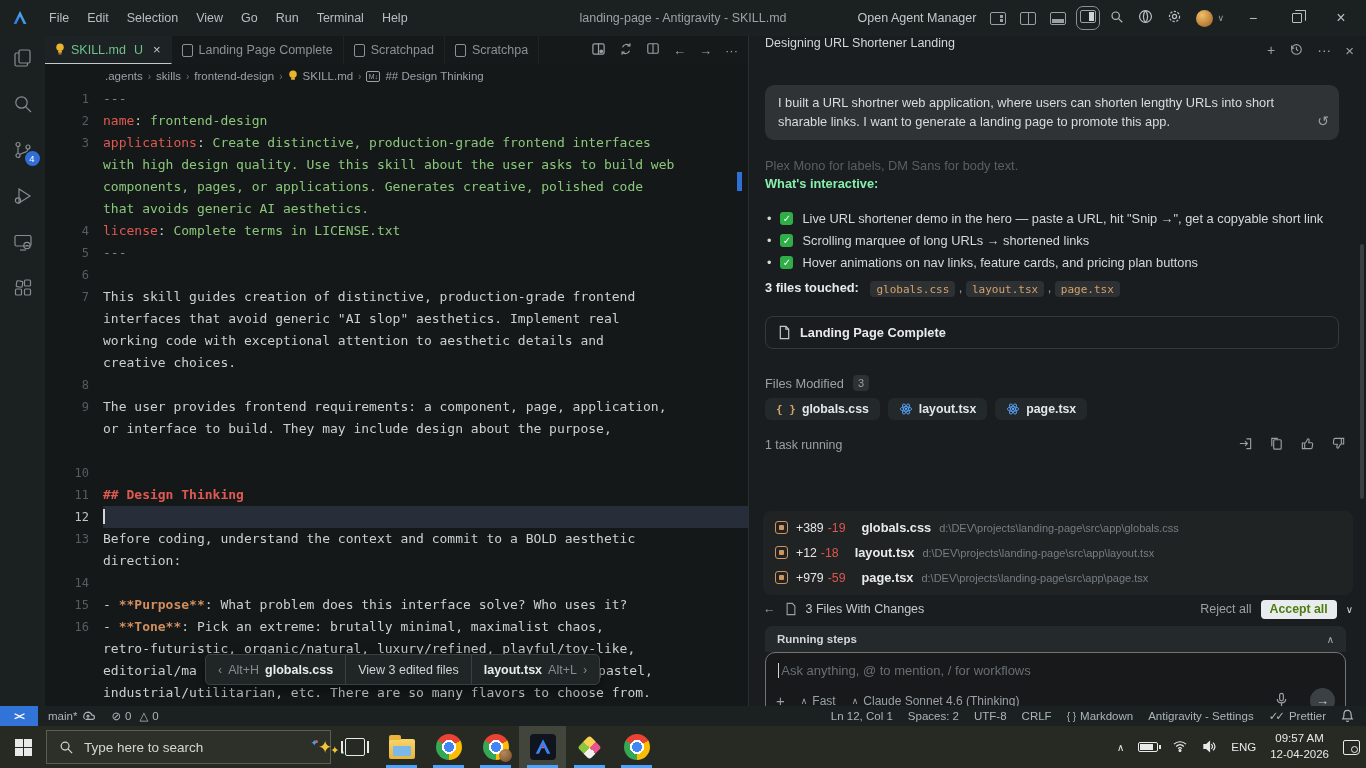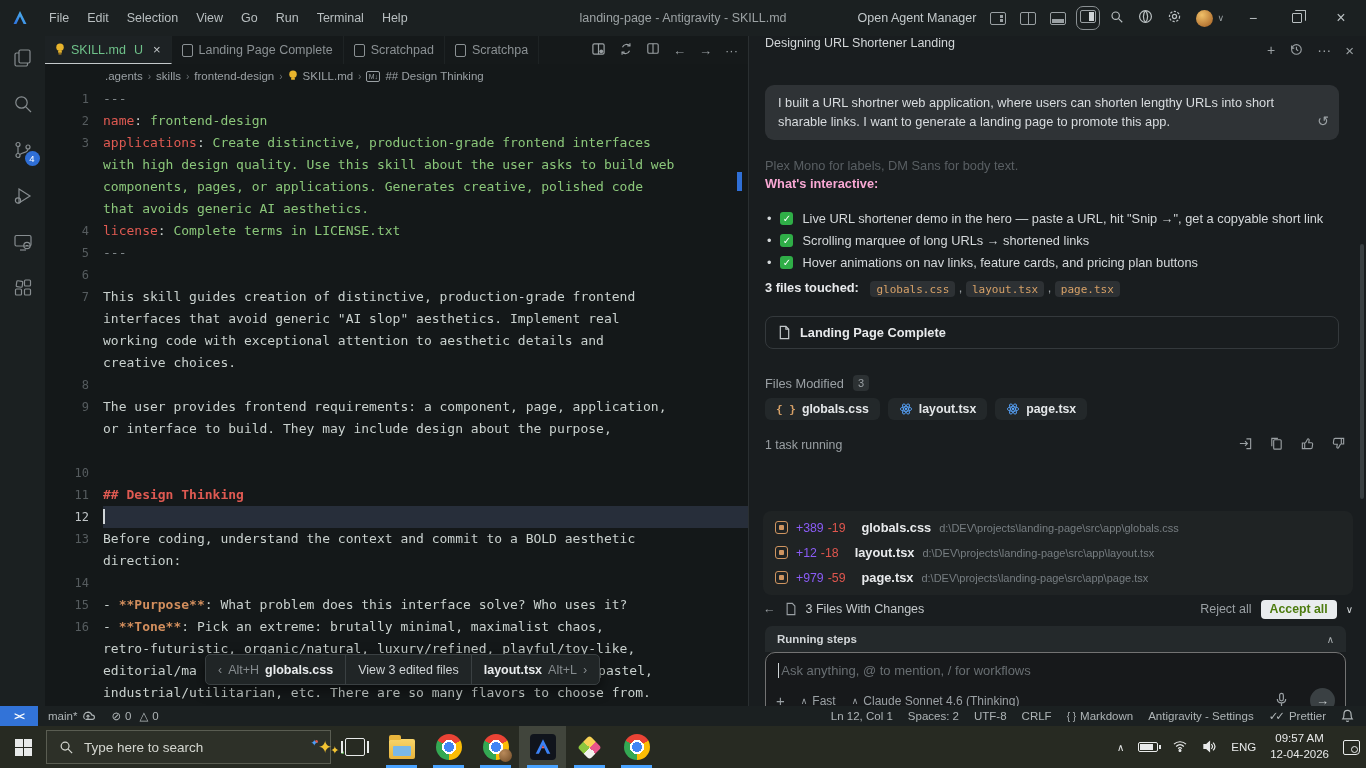--- a/index.html
+++ b/index.html
@@ -74,21 +74,21 @@
   
   #agent-panel{position:absolute;top:36px;left:748px;right:0;bottom:62px;background:#191d1f;border-left:1px solid #2a2f31;}
   #panel-header{position:absolute;top:0;left:0;right:0;height:28px;display:flex;
     padding:0 12px 0 16px;font-size:12.5px;color:#d2d6d8;}
   #panel-header .ph-icons{margin-left:auto;display:flex;align-items:center;gap:14px;color:#9aa0a3;font-size:14px;}
   #panel-body{position:absolute;top:28px;left:0;right:0;bottom:0;}
   #user-bubble{position:absolute;top:21px;left:16px;width:574px;background:#2f3336;border-radius:9px;
     padding:9px 34px 9px 13px;font-size:12.8px;line-height:1.45;color:#d8dcdf;}
   #bubble-undo{position:absolute;right:10px;bottom:9px;color:#9aa0a3;font-size:14px;}
   #faded-line{position:absolute;top:94px;left:16px;color:#595f63;font-size:12.8px;}
-  #interactive-heading{position:absolute;top:112px;left:16px;font-weight:bold;color:#f9a8d4;font-size:12.8px;}
+  #interactive-heading{position:absolute;top:112px;left:16px;font-weight:bold;color:#86efac;font-size:12.8px;}
   #bullets{position:absolute;top:143px;left:18px;right:14px;}
   .bullet{display:flex;align-items:center;gap:9px;height:22px;font-size:12.8px;color:#d4d8da;}
   .bullet .dot{color:#d4d8da;}
   .check{flex:0 0 13px;width:13px;height:13px;background:#2fae47;border-radius:3px;color:#fff;font-size:10px;
     display:flex;align-items:center;justify-content:center;}
   #files-touched{position:absolute;top:216px;left:16px;display:flex;align-items:center;gap:4px;font-size:12.8px;}
   #files-touched b{color:#e8eaec;}
   .code-chip{font-family:"DejaVu Sans Mono",monospace;font-size:11px;color:#d7a167;background:#2d3134;
     border-radius:4px;padding:1.5px 6px;}
   .chip-comma{color:#9aa0a3;}
@@ -101,21 +101,21 @@
     padding:3px 10px;font-weight:bold;font-size:12.3px;color:#e4e7e9;}
   .braces{color:#d7a167;font-family:"DejaVu Sans Mono",monospace;font-size:11px;font-weight:bold;}
   #task-row{position:absolute;top:372px;left:16px;right:20px;display:flex;align-items:center;color:#9aa0a4;font-size:12.3px;}
   #task-icons{margin-left:auto;display:flex;gap:16px;color:#9aa0a3;}
   #task-icons svg{width:15px;height:15px;stroke:#9aa0a3;fill:none;stroke-width:1.2;}
   #diff-card{position:absolute;top:447px;left:14px;right:13px;height:84px;background:#1f2324;border-radius:8px;
     padding:4px 0;}
   .diff-row{display:flex;align-items:center;height:25px;padding:0 12px;gap:8px;font-size:12.3px;}
   .diff-ic{flex:0 0 13px;width:13px;height:13px;border:1.4px solid #cf9560;border-radius:3px;position:relative;}
   .diff-ic::after{content:"";position:absolute;left:3px;top:3px;right:3px;bottom:3px;background:#cf9560;border-radius:1px;}
-  .add{color:#8b5cf6;} .rem{color:#e0564e;margin-left:-4px;}
+  .add{color:#e5e5e5;} .rem{color:#e0564e;margin-left:-4px;}
   .diff-name{color:#e8eaec;font-weight:bold;margin-left:8px;font-size:12.8px;}
   .diff-path{color:#777e82;font-size:11px;}
   #changes-footer{position:absolute;top:533px;left:14px;right:13px;height:24px;display:flex;align-items:center;gap:9px;
     font-size:12.5px;color:#c4c9cb;}
   #changes-footer .spacer{flex:1;}
   #reject-all{color:#9aa0a4;}
   #accept-all{background:#e9ecee;color:#4d7c0f;font-weight:bold;border-radius:4px;padding:2.5px 9px;font-size:12.3px;}
   #accept-chevron{color:#d4d8da;}
   #running-steps{position:absolute;top:562px;left:16px;right:20px;height:26px;background:#24292b;border-radius:7px 7px 0 0;
     display:flex;align-items:center;padding:0 12px;font-size:11.5px;font-weight:bold;color:#d2d6d8;}

